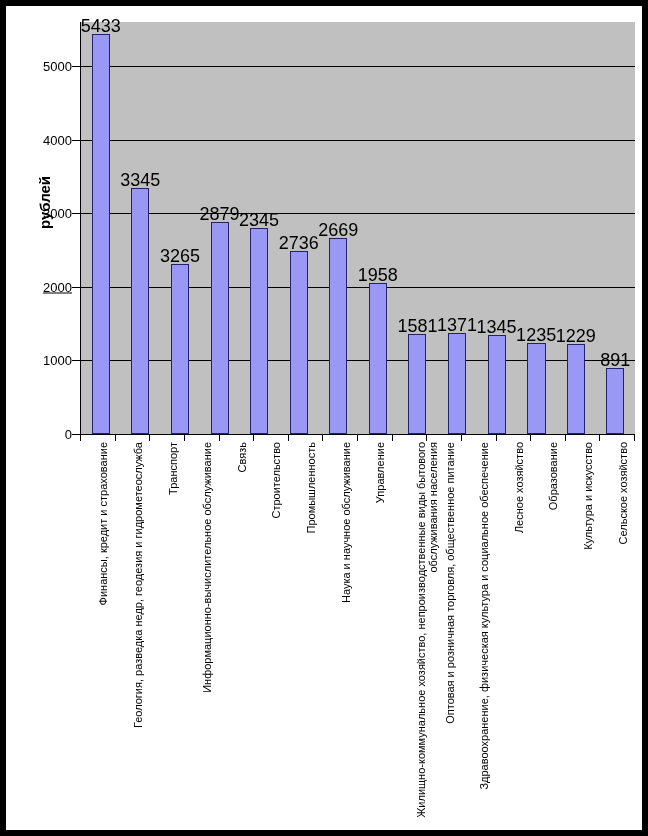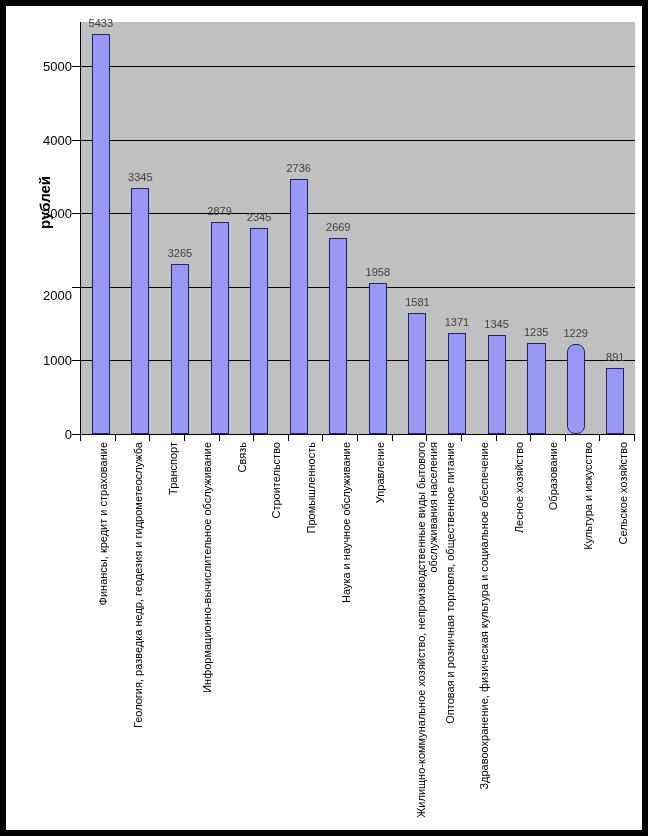--- a/index.html
+++ b/index.html
@@ -85,23 +85,23 @@
     background:#9999f5;
     border:1px solid #22226a;
     box-sizing:border-box;
     position:relative;
   }
   .vlabel{
     position:absolute;
     bottom:100%;
     left:50%;
     transform:translateX(-50%);
-    margin-bottom:6px;
-    font-size:11px;
-    color:#404040;
+    margin-bottom:0;
+    font-size:18px;
+    color:#000000;
     white-space:nowrap;
     line-height:1;
   }
 
   
   #xticks{
     position:absolute;
     left:74px; top:429px;
     width:554px; height:6px;
   }
@@ -131,21 +131,21 @@
 </head>
 <body>
 
 <div id="frame">
 
   <div id="ylabel">рублей</div>
 
   <div id="yticks">
       <div class="ytick" style="top: 428px;">0</div>
       <div class="ytick" style="top: 354.429px;">1000</div>
-      <div class="ytick" style="top: 289px;">2000</div>
+      <div class="ytick" style="top: 281px; text-decoration: underline;">2000</div>
       <div class="ytick" style="top: 207.286px;">3000</div>
       <div class="ytick" style="top: 133.714px;">4000</div>
       <div class="ytick" style="top: 60.1429px;">5000</div>
     </div>
   <div id="ytickmarks">
       <div class="ytm" style="top: 428px;"></div>
       <div class="ytm" style="top: 354.429px;"></div>
       <div class="ytm" style="top: 280.857px;"></div>
       <div class="ytm" style="top: 207.286px;"></div>
       <div class="ytm" style="top: 133.714px;"></div>
@@ -180,56 +180,56 @@
           <div class="bar" title="Связь: 2879" style="height: 211.812px;">
             <div class="vlabel">2879</div>
           </div>
         </div>
         <div class="slot">
           <div class="bar" title="Строительство: 2796" style="height: 205.706px;">
             <div class="vlabel">2345</div>
           </div>
         </div>
         <div class="slot">
-          <div class="bar" title="Промышленность: 2736" style="height: 255px;">
+          <div class="bar" title="Промышленность: 2736" style="height: 183px;">
             <div class="vlabel">2736</div>
           </div>
         </div>
         <div class="slot">
           <div class="bar" title="Управление: 2669" style="height: 196.362px;">
             <div class="vlabel">2669</div>
           </div>
         </div>
         <div class="slot">
           <div class="bar" title="Жилищно-коммунальное хозяйство, непроизводственные виды бытового обслуживания населения: 1958" style="height: 151px;">
             <div class="vlabel">1958</div>
           </div>
         </div>
         <div class="slot">
-          <div class="bar" title="Оптовая и розничная торговля, общественное питание: 1581" style="height: 121px;">
+          <div class="bar" title="Оптовая и розничная торговля, общественное питание: 1581" style="height: 100px;">
             <div class="vlabel">1581</div>
           </div>
         </div>
         <div class="slot">
           <div class="bar" title="Здравоохранение, физическая культура и социальное обеспечение: 1371" style="height: 100.866px;">
             <div class="vlabel">1371</div>
           </div>
         </div>
         <div class="slot">
           <div class="bar" title="Лесное хозяйство: 1345" style="height: 98.9536px;">
             <div class="vlabel">1345</div>
           </div>
         </div>
         <div class="slot">
           <div class="bar" title="Образование: 1235" style="height: 90.8607px; padding-left: 17px;">
             <div class="vlabel">1235</div>
           </div>
         </div>
         <div class="slot">
-          <div class="bar" title="Культура и искусство: 1229" style="height: 90.4193px; border-radius: 8px;">
+          <div class="bar" title="Культура и искусство: 1229" style="height: 90.4193px;">
             <div class="vlabel">1229</div>
           </div>
         </div>
         <div class="slot">
           <div class="bar" title="Сельское хозяйство: 891" style="height: 65.5521px;">
             <div class="vlabel">891</div>
           </div>
         </div>
       </div>
   </div>

